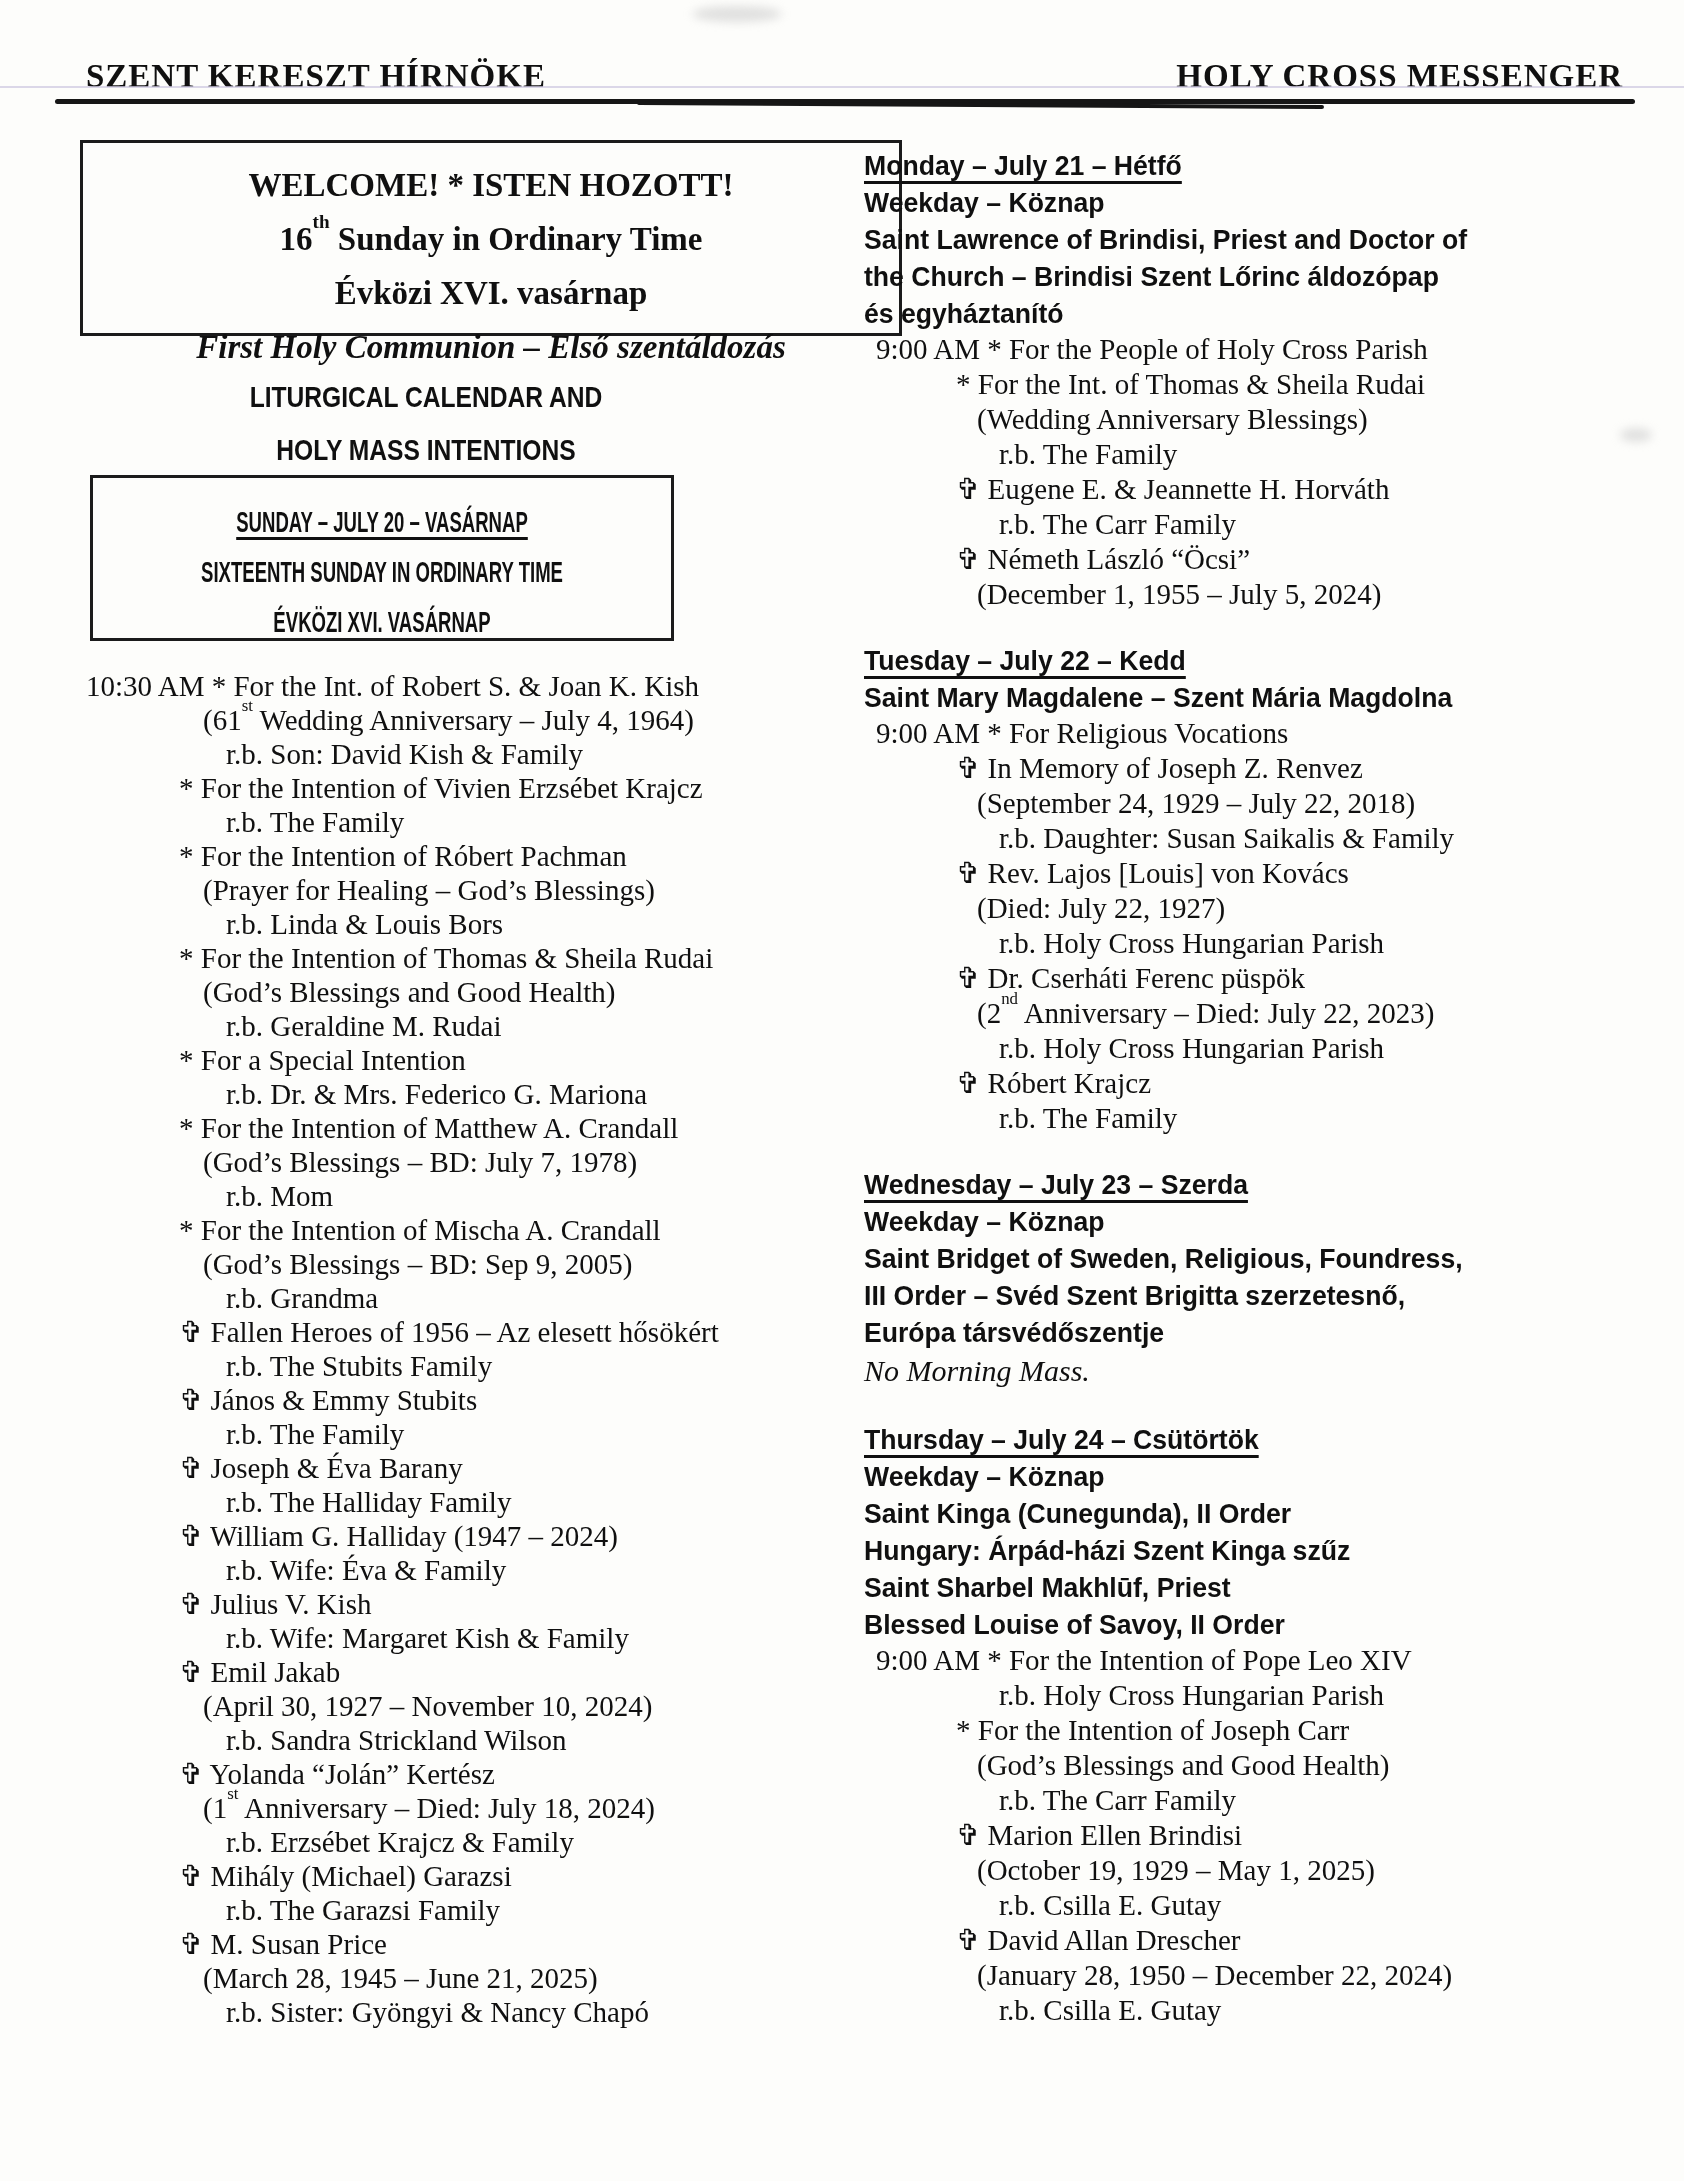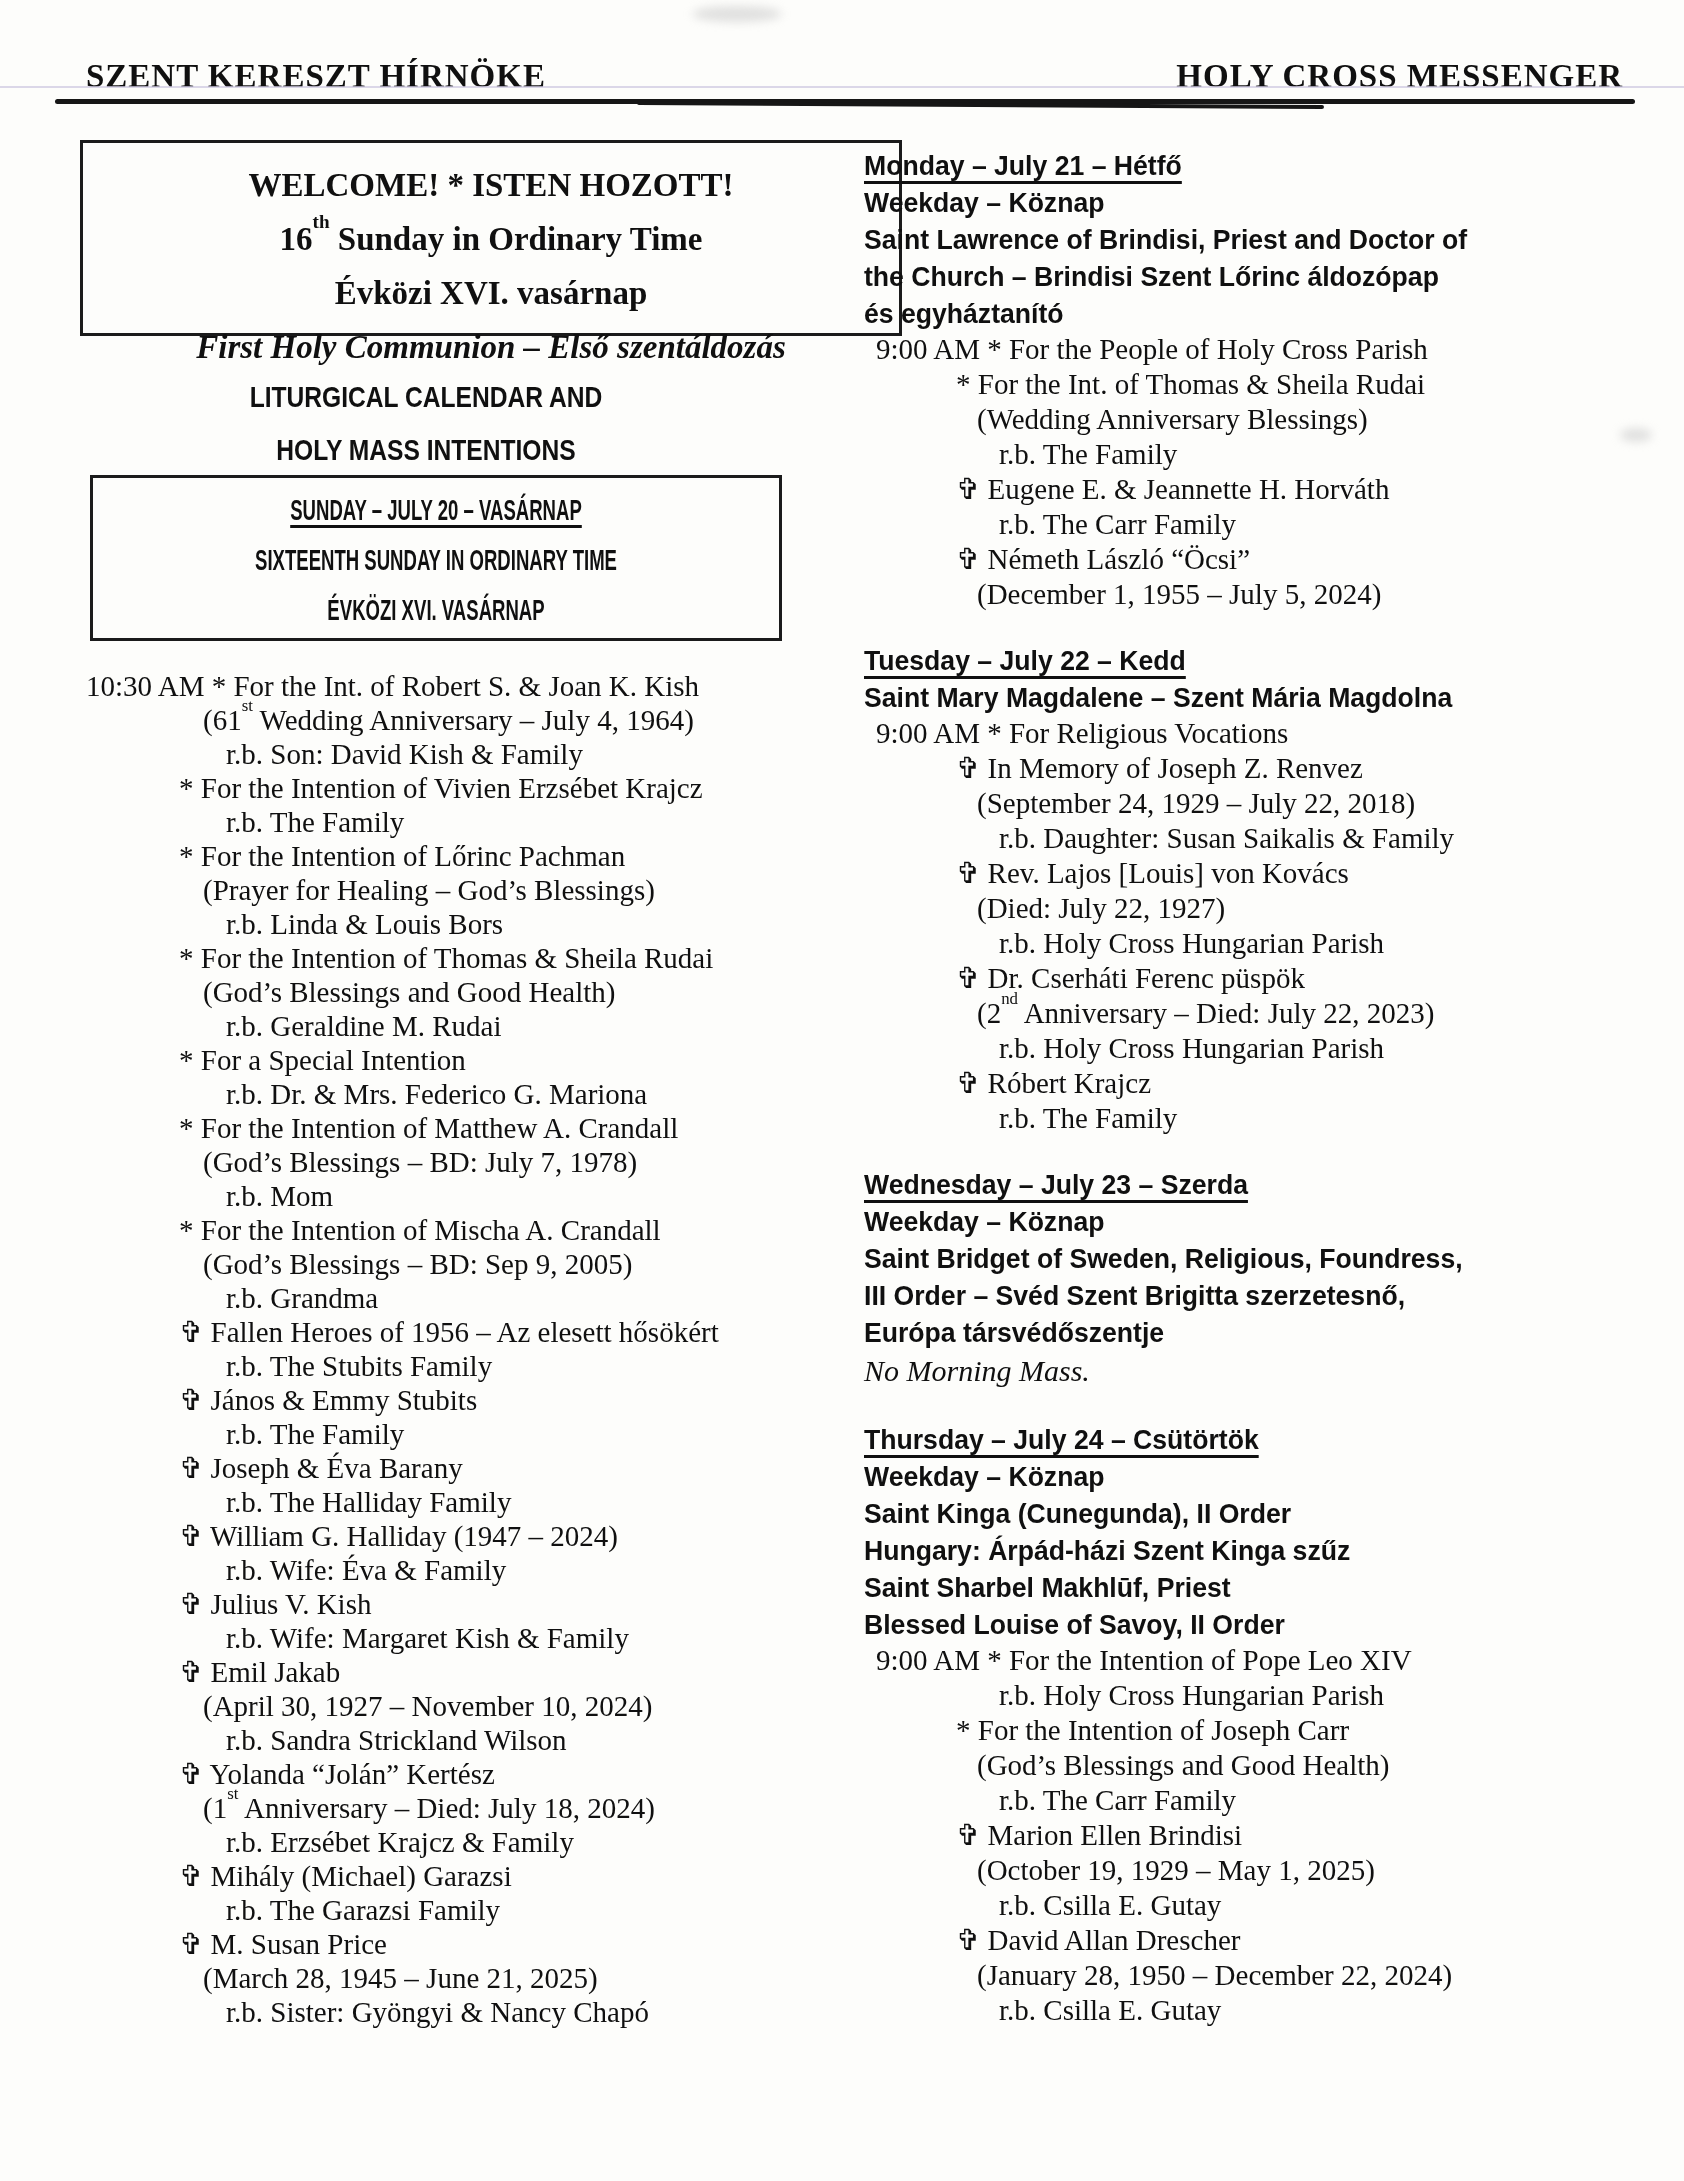--- a/index.html
+++ b/index.html
@@ -34,22 +34,22 @@
 
   
   .lit-head {
     position:absolute; left:70px; top:370px; width:712px; text-align:center;
     font-family:"Liberation Sans",sans-serif; font-weight:bold; font-size:30px; line-height:53px;
   }
   .lit-head .lh { transform:scaleX(.82); transform-origin:50% 50%; white-space:nowrap; }
 
   
   .sunday-box {
-    position:absolute; left:90px; top:475px; width:692px; height:166px;
-    border:3px solid #1b1b1b; text-align:center; padding-top:7px;
+    position:absolute; left:90px; top:475px; width:584px; height:166px;
+    border:3px solid #1b1b1b; text-align:center; padding-top:19px;
     font-family:"Liberation Sans",sans-serif; font-weight:bold;
   }
   .sline { font-size:29px; line-height:50px; transform:scaleX(.64); transform-origin:50% 50%; white-space:nowrap; }
   .s1 { text-decoration:underline; text-decoration-thickness:3px; text-underline-offset:5px; }
 
   
   .ln { font-size:29px; line-height:34px; white-space:nowrap;
         font-family:"Liberation Serif","DejaVu Sans",serif; }
   .mass-list { position:absolute; left:70px; top:669px; width:776px; }
   .mass-list .time  { padding-left:16px; }
@@ -105,21 +105,21 @@
     <div class="sline">SIXTEENTH SUNDAY IN ORDINARY TIME</div>
     <div class="sline">ÉVKÖZI XVI. VASÁRNAP</div>
   </div>
 
   <div class="mass-list">
       <div class="ln time">10:30 AM * For the Int. of Robert S. &amp; Joan K. Kish</div>
       <div class="ln paren">(61<sup>st</sup> Wedding Anniversary – July 4, 1964)</div>
       <div class="ln rb">r.b. Son: David Kish &amp; Family</div>
       <div class="ln item">* For the Intention of Vivien Erzsébet Krajcz</div>
       <div class="ln rb">r.b. The Family</div>
-      <div class="ln item">* For the Intention of Lőrinc Pachman</div>
+      <div class="ln item">* For the Intention of Róbert Pachman</div>
       <div class="ln paren">(Prayer for Healing – God’s Blessings)</div>
       <div class="ln rb">r.b. Linda &amp; Louis Bors</div>
       <div class="ln item">* For the Intention of Thomas &amp; Sheila Rudai</div>
       <div class="ln paren">(God’s Blessings and Good Health)</div>
       <div class="ln rb">r.b. Geraldine M. Rudai</div>
       <div class="ln item">* For a Special Intention</div>
       <div class="ln rb">r.b. Dr. &amp; Mrs. Federico G. Mariona</div>
       <div class="ln item">* For the Intention of Matthew A. Crandall</div>
       <div class="ln paren">(God’s Blessings – BD: July 7, 1978)</div>
       <div class="ln rb">r.b. Mom</div>

